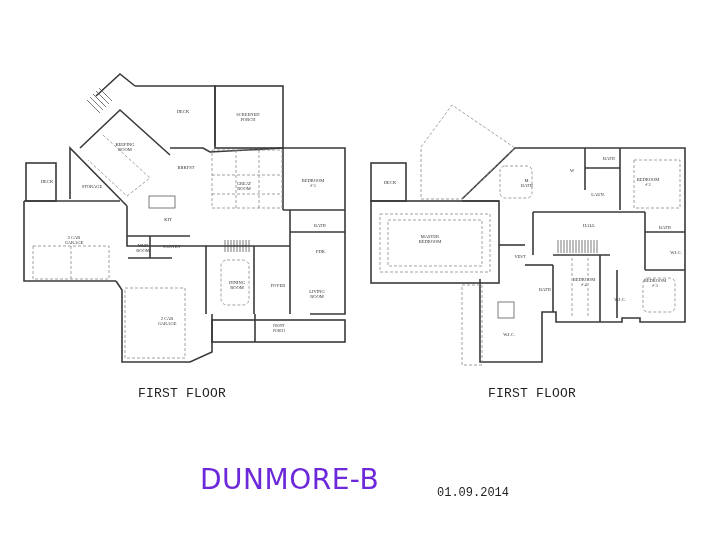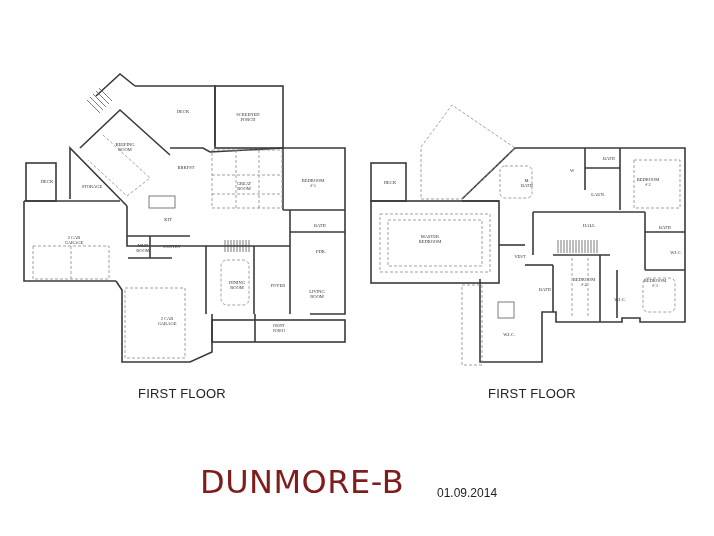--- a/index.html
+++ b/index.html
@@ -1,21 +1,21 @@
 <!DOCTYPE html>
 <html><head>
 <meta charset="utf-8">
 <style>
   html, body { margin:0; padding:0; background:#ffffff; }
   body { width:714px; height:536px; position:relative; overflow:hidden; font-family:"Liberation Serif", serif; }
   .plan { position:absolute; left:0; top:0; }
   .lbl { position:absolute; font-family:"Liberation Serif", serif; font-size:4.5px; color:#333; text-align:center; line-height:5px; white-space:pre; transform:translate(-50%,-50%); }
-  .floor-caption { position:absolute; font-family:Liberation Sans, sans-serif; font-size:13px; color:#222; letter-spacing:0.2px; }
-  .title { position:absolute; left:200px; top:463px; font-family:"DejaVu Sans", sans-serif; font-size:32px; color:#7f1d1d; letter-spacing:0.5px; }
-  .date { position:absolute; left:437px; top:486px; font-family:Liberation Sans, sans-serif; font-size:12px; color:#222;text-align:center; }
+  .floor-caption { position:absolute; font-family:Liberation Mono, monospace; font-size:13px; color:#222; letter-spacing:0.2px; }
+  .title { position:absolute; left:200px; top:463px; font-family:"DejaVu Sans", sans-serif; font-size:28px; color:#6d28d9; letter-spacing:0.5px; }
+  .date { position:absolute; left:437px; top:486px; font-family:Liberation Mono, monospace; font-size:12px; color:#222;text-align:center; }
 </style>
 </head>
 <body>
 
 <svg class="plan" width="714" height="536" viewBox="0 0 714 536" xmlns="http://www.w3.org/2000/svg">
 
   <g fill="none" stroke="#3a3a3a" stroke-width="1.6">
 
     <rect x="26" y="163" width="30" height="38"></rect>
 

